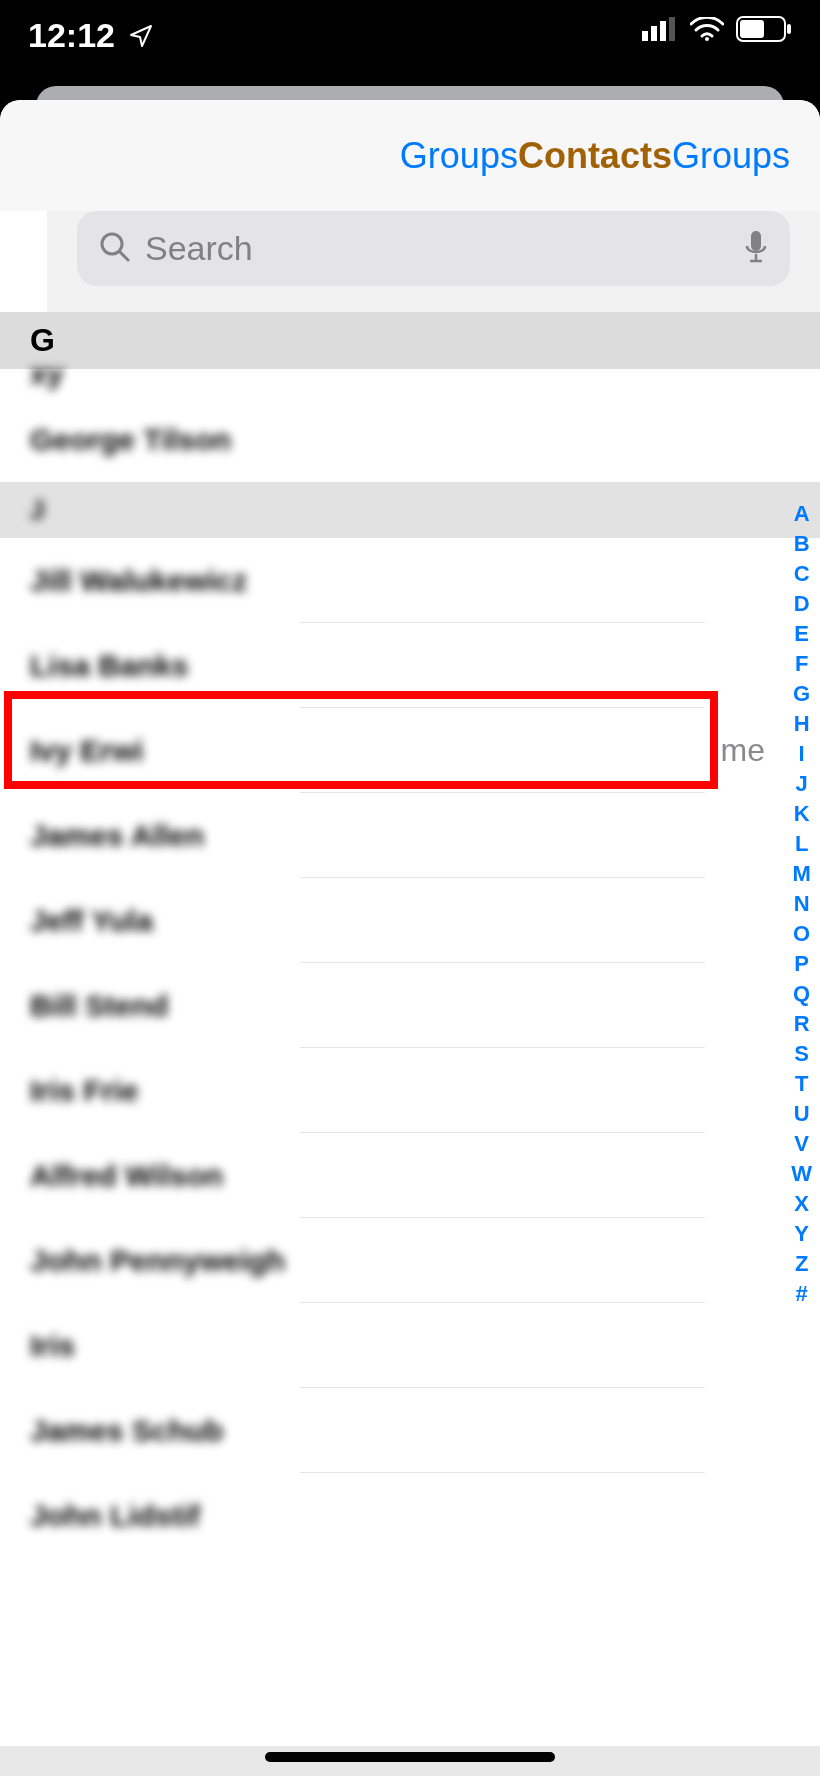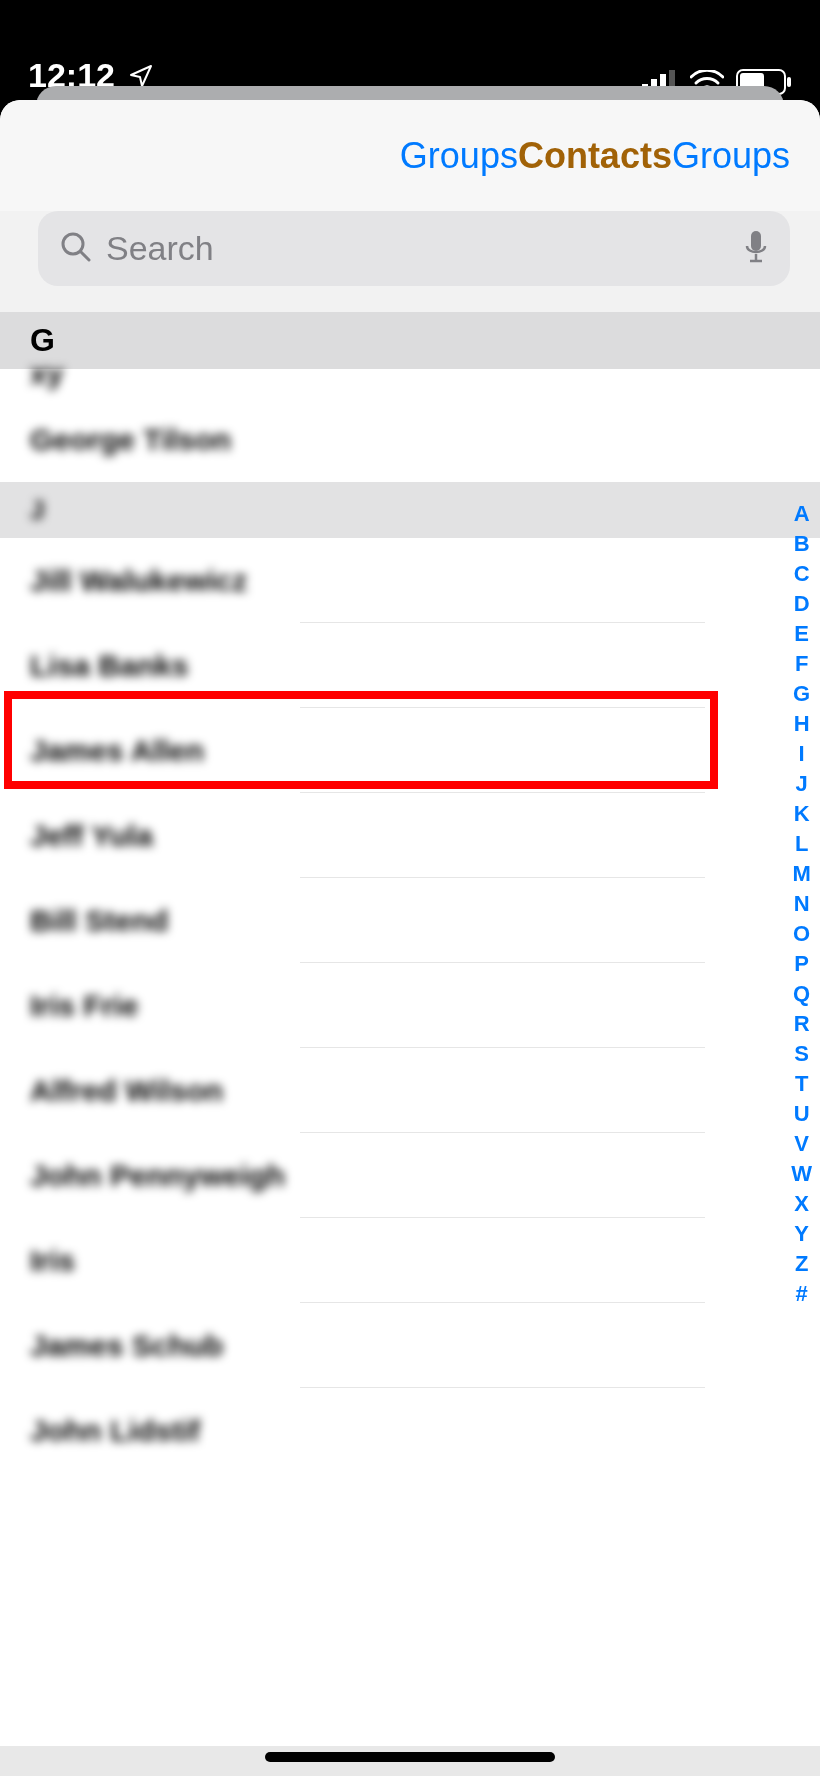--- a/index.html
+++ b/index.html
@@ -10,23 +10,23 @@
     background: #000;
     overflow: hidden;
     position: relative;
   }
   .statusbar {
     height: 95px;
     width: 100%;
     background: #000;
     color: #fff;
     display: flex;
-    align-items: flex-end;
+    align-items: flex-start;
     justify-content: space-between;
-    padding: 0 28px;
+    padding: 16px 28px;
   }
   .statusbar-left {
     display: flex;
     align-items: center;
     gap: 14px;
     font-size: 34px;
     font-weight: 600;
   }
   .statusbar-right {
     display: flex;
@@ -68,21 +68,22 @@
     font-size: 36px;
     font-weight: 400;
   }
   .nav-title {
     color: #a16207;
     font-size: 36px;
     font-weight: 600;
   }
   .search-wrap {
     background: #f2f2f2;
-    padding: 0 30px 26px 38px;
+    padding: 0 30px 26px 30px;
+    margin-left: 47px;
   }
   .searchbar {
     background: #e4e4e6;
     border-radius: 20px;
     height: 75px;
     display: flex;
     align-items: center;
     padding: 0 22px;
     gap: 14px;
   }
@@ -282,20 +283,25 @@
     <div class="subheader">
       <span class="blur">J</span>
     </div>
 
     <div class="row">
       <span class="name">Jill Walukewicz</span>
       <div class="separator"></div>
     </div>
     <div class="row">
       <span class="name">Lisa Banks</span>
+      <div class="separator"></div>
+    </div>
+    <div class="row">
+      <span class="name">Ivy Erwi</span>
+      <span class="me">me</span>
       <div class="separator"></div>
     </div>
     <div class="row">
       <span class="name">James Allen</span>
       <div class="separator"></div>
     </div>
     <div class="row">
       <span class="name">Jeff Yula</span>
       <div class="separator"></div>
     </div>

